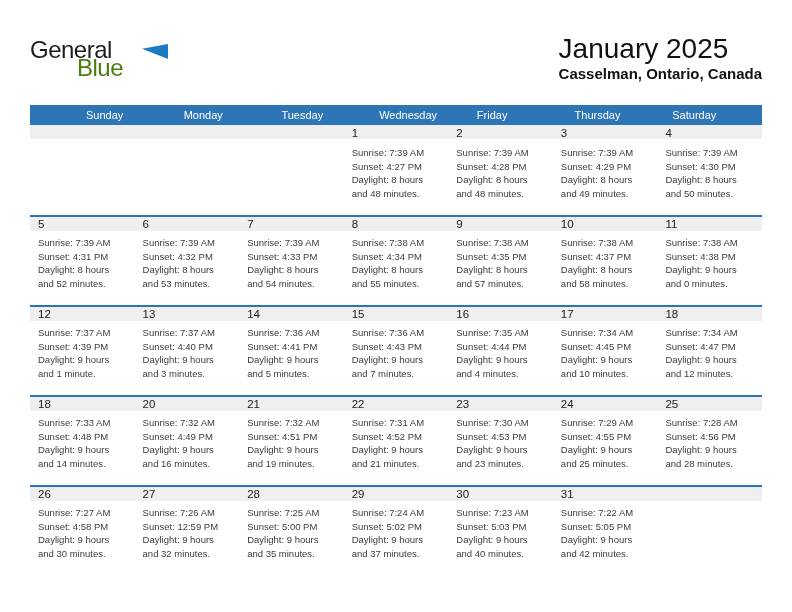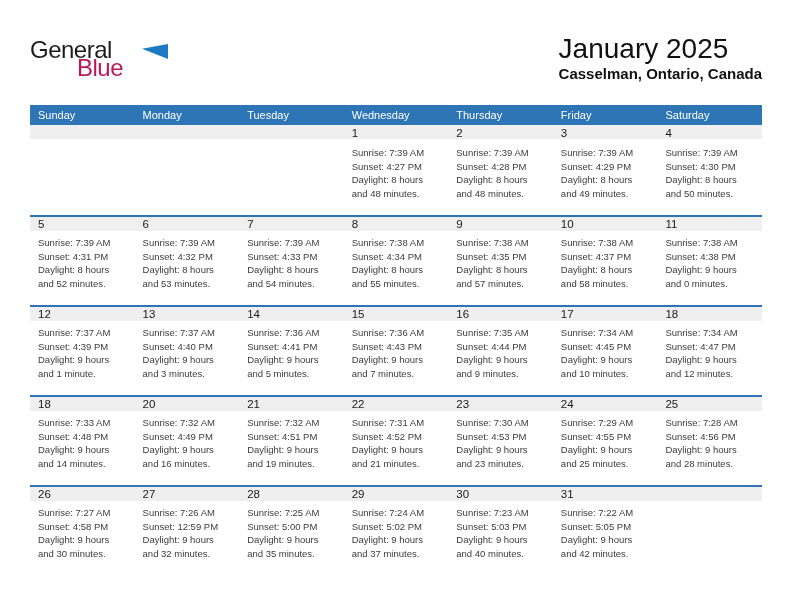--- a/index.html
+++ b/index.html
@@ -5,30 +5,30 @@
   html,body { margin:0; padding:0; background:#ffffff; }
   body { width:792px; height:612px; font-family:"Liberation Sans", sans-serif; }
   .page { position:relative; width:792px; height:612px; background:#fff; overflow:hidden; }
 
   
   .logo { position:absolute; left:30px; top:38px; }
   .logo-top { display:flex; align-items:center;gap:28px; }
   .logo-general { font-size:24px; color:#1c1c1c; font-weight:500; letter-spacing:-0.5px; line-height:24px; }
   .logo-tri { width:26px; height:15px; margin-left:2px; margin-top:2px; }
   .logo-tri polygon { fill:#1c7ac2; }
-  .logo-blue { font-size:24px; color:#be185d; font-weight:500; letter-spacing:-0.5px; line-height:20px; margin-left:47px; margin-top:-4px; }
+  .logo-blue { font-size:24px; color:#4d7c0f; font-weight:500; letter-spacing:-0.5px; line-height:20px; margin-left:47px; margin-top:-4px; }
 
   
   .title-block { position:absolute; right:30px; top:33px; }
   .page-title { font-size:28px; color:#111; font-weight:400; line-height:32px; }
   .location { font-size:15px; color:#111; font-weight:700; margin-top:0; }
 
   
   .calendar { position:absolute; left:30px; top:105px; width:732px; }
-  .weekday-row { display:grid; grid-template-columns:repeat(7,1fr); background:#2e75b6; height:20px; }
+  .weekday-row { display:grid; grid-template-columns:repeat(7,1fr); background:#2e75b6; height:20px;padding-left:48px; }
   .wd { color:#ffffff; font-size:11px; line-height:20px; padding-left:8px; overflow:hidden; white-space:nowrap; }
 
   .week { display:grid; grid-template-columns:repeat(7,1fr); height:88px; border-top:2px solid #2e74b5;
           background:linear-gradient(to bottom, #efefef 0px, #efefef 14px, #ffffff 14px); }
   .week.first { border-top:none; height:90px; }
   .cell { overflow:hidden; }
   .num { height:14px; line-height:14px; font-size:11.5px; color:#1a1a1a; padding-left:8px; }
   .week.first .num { height:16px; line-height:16px; }
   .line { font-size:9.5px; line-height:13.5px; color:#3c3c3c; padding-left:8px; white-space:nowrap; }
   .line.sunrise { margin-top:5px; }
@@ -52,22 +52,22 @@
     <div class="page-title">January 2025</div>
     <div class="location">Casselman, Ontario, Canada</div>
   </div>
 
   <div class="calendar">
     <div class="weekday-row" id="weekday-row">
         <div class="wd">Sunday</div>
         <div class="wd">Monday</div>
         <div class="wd">Tuesday</div>
         <div class="wd">Wednesday</div>
+        <div class="wd">Friday</div>
         <div class="wd">Thursday</div>
-        <div class="wd">Friday</div>
         <div class="wd">Saturday</div>
       </div>
     <div id="weeks-container">
         <div class="week first">
           <div class="cell">
     <div class="num"></div>
     <div class="line sunrise"></div>
     <div class="line"></div>
     <div class="line"></div>
     <div class="line"></div>
@@ -193,21 +193,21 @@
     <div class="line sunrise">Sunrise: 7:36 AM</div>
     <div class="line">Sunset: 4:43 PM</div>
     <div class="line">Daylight: 9 hours</div>
     <div class="line">and 7 minutes.</div>
   </div>
           <div class="cell">
     <div class="num">16</div>
     <div class="line sunrise">Sunrise: 7:35 AM</div>
     <div class="line">Sunset: 4:44 PM</div>
     <div class="line">Daylight: 9 hours</div>
-    <div class="line">and 9 minutes.</div>
+    <div class="line">and 4 minutes.</div>
   </div>
           <div class="cell">
     <div class="num">17</div>
     <div class="line sunrise">Sunrise: 7:34 AM</div>
     <div class="line">Sunset: 4:45 PM</div>
     <div class="line">Daylight: 9 hours</div>
     <div class="line">and 10 minutes.</div>
   </div>
           <div class="cell">
     <div class="num">18</div>

